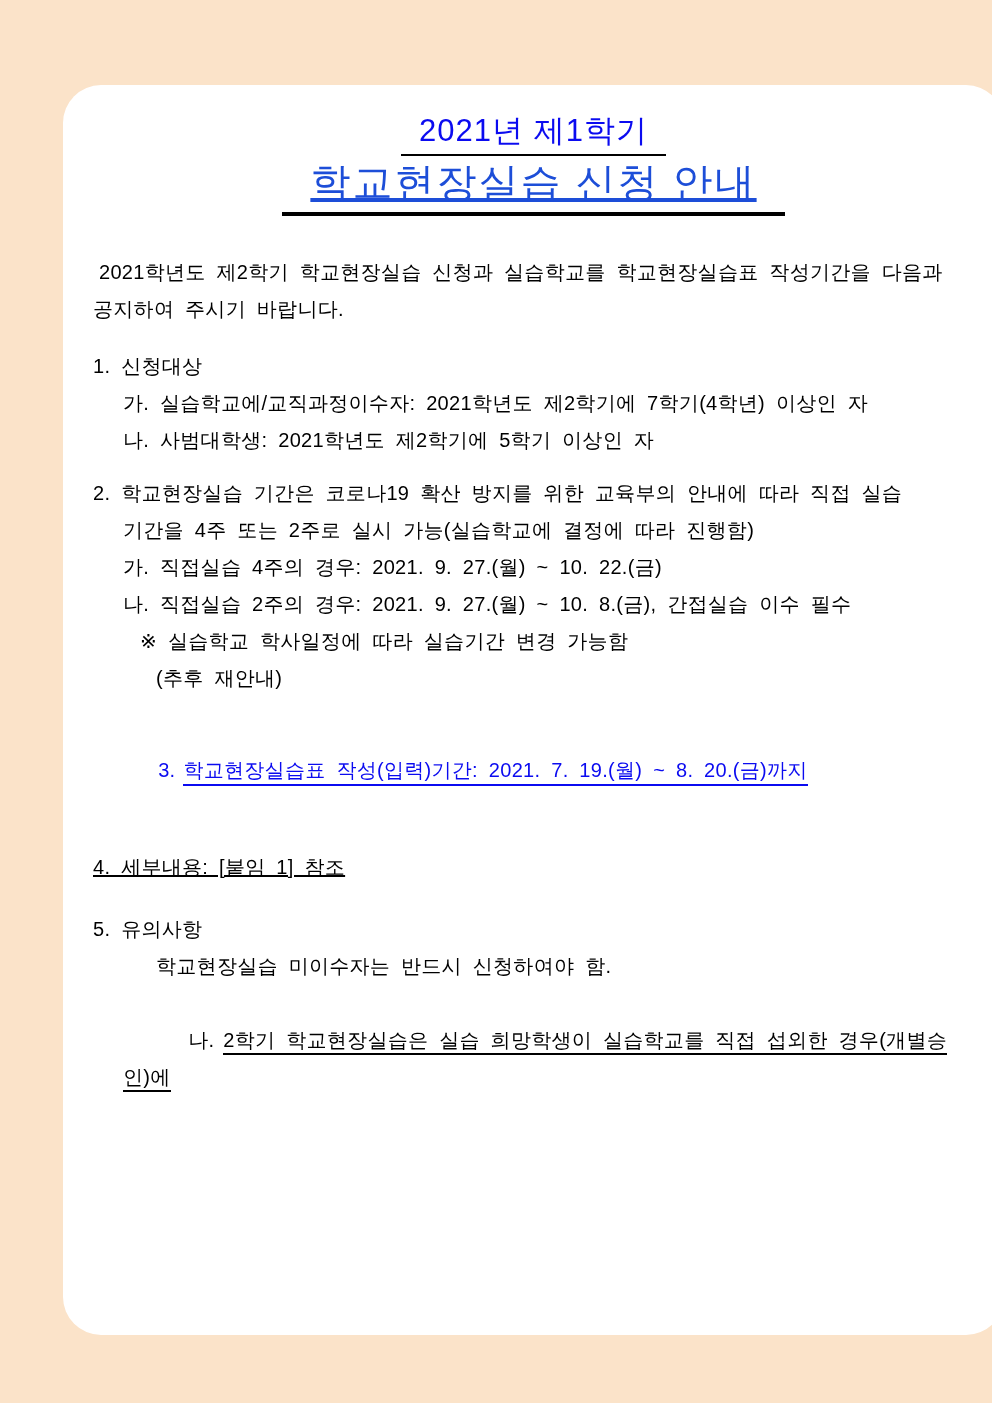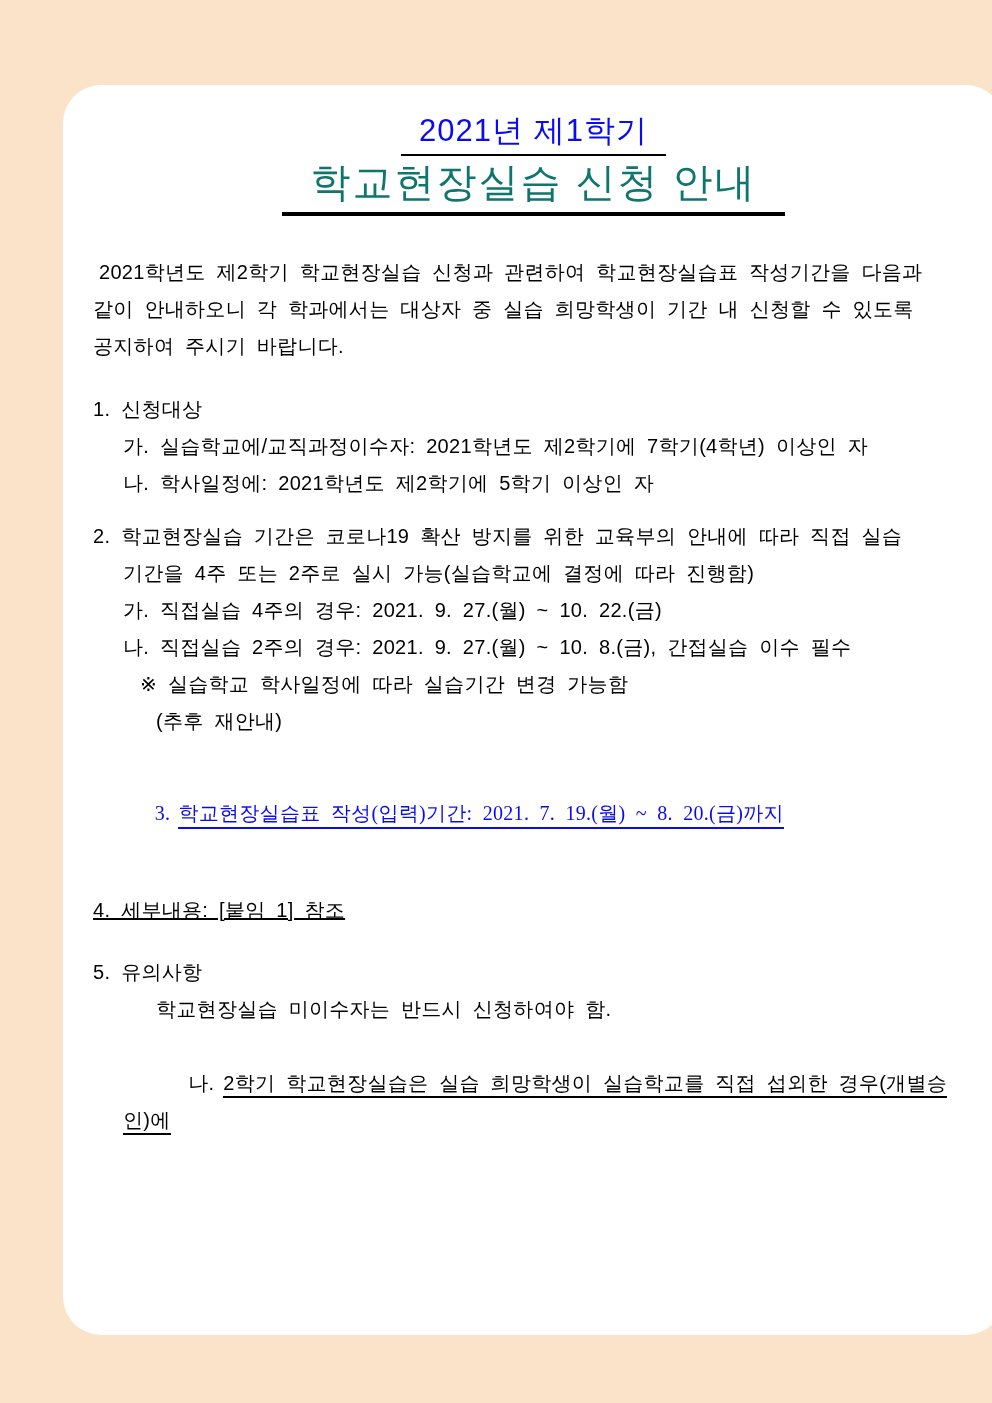--- a/index.html
+++ b/index.html
@@ -36,42 +36,43 @@
     display: inline-block;
     color: #0B0BF0;
     font-size: 31px;
     letter-spacing: 1px;
     border-bottom: 2px solid #000000;
     padding: 0 18px 5px 18px;
     white-space: pre-wrap;
   }
   .title-line2 {
     display: inline-block;
-    color: #0f766e;
+    color: #1d4ed8;
     font-size: 40px;
     letter-spacing: 2px;
     border-bottom: 4px solid #000000;
     padding: 0 28px 7px 28px;
     margin-top: 3px;
     white-space: pre-wrap;
+    text-decoration: underline;
   }
   
   .t {
     font-size: 20px;
     line-height: 37px;
     word-spacing: 5px;
     letter-spacing: 0.3px;
     white-space: pre-wrap;
   }
   .intro { margin-top: 38px; }
   .intro-first { text-indent: 6px; }
 
-  .sec1 { margin-top: 26px; }
+  .sec1 { margin-top: 20px; }
   .sec2 { margin-top: 16px; }
-  .sec3 { margin-top: 18px; font-family: Liberation Serif, serif; }
+  .sec3 { margin-top: 18px; }
   .sec4 { margin-top: 23px; text-decoration: underline; }
   .sec5 { margin-top: 25px; }
 
   .ind1 { padding-left: 30px; }   
   .ind2 { padding-left: 63px; }   
   .ind-note { padding-left: 47px; } 
 
   .blue-u {
     color: #0B0BF0;
   }
@@ -96,29 +97,28 @@
   <div class="doc-title">
     <div>
       <span class="title-line1">2021년 제1학기</span>
     </div>
     <div>
       <span class="title-line2">학교현장실습 신청 안내</span>
     </div>
   </div>
 
   <div class="intro">
-    <div class="t intro-first">2021학년도 제2학기 학교현장실습 신청과 관련하여 학교현장실습표 작성기간을 다음과</div>
-    <div class="t">같이 안내하오니 각 학과에서는 대상자 중 실습 희망학생이 기간 내 신청할 수 있도록</div>
+    <div class="t intro-first">2021학년도 제2학기 학교현장실습 신청과 실습학교를 학교현장실습표 작성기간을 다음과</div>
     <div class="t">공지하여 주시기 바랍니다.</div>
   </div>
 
   <div class="sec1">
     <div class="t">1. 신청대상</div>
     <div class="t ind1">가. 실습학교에/교직과정이수자: 2021학년도 제2학기에 7학기(4학년) 이상인 자</div>
-    <div class="t ind1">나. 학사일정에: 2021학년도 제2학기에 5학기 이상인 자</div>
+    <div class="t ind1">나. 사범대학생: 2021학년도 제2학기에 5학기 이상인 자</div>
   </div>
 
   <div class="sec2">
     <div class="t">2. 학교현장실습 기간은 코로나19 확산 방지를 위한 교육부의 안내에 따라 직접 실습</div>
     <div class="t ind1">기간을 4주 또는 2주로 실시 가능(실습학교에 결정에 따라 진행함)</div>
     <div class="t ind1">가. 직접실습 4주의 경우: 2021. 9. 27.(월) ~ 10. 22.(금)</div>
     <div class="t ind1">나. 직접실습 2주의 경우: 2021. 9. 27.(월) ~ 10. 8.(금), 간접실습 이수 필수</div>
     <div class="t ind-note">※ 실습학교 학사일정에 따라 실습기간 변경 가능함</div>
     <div class="t ind2">(추후 재안내)</div>
   </div>

